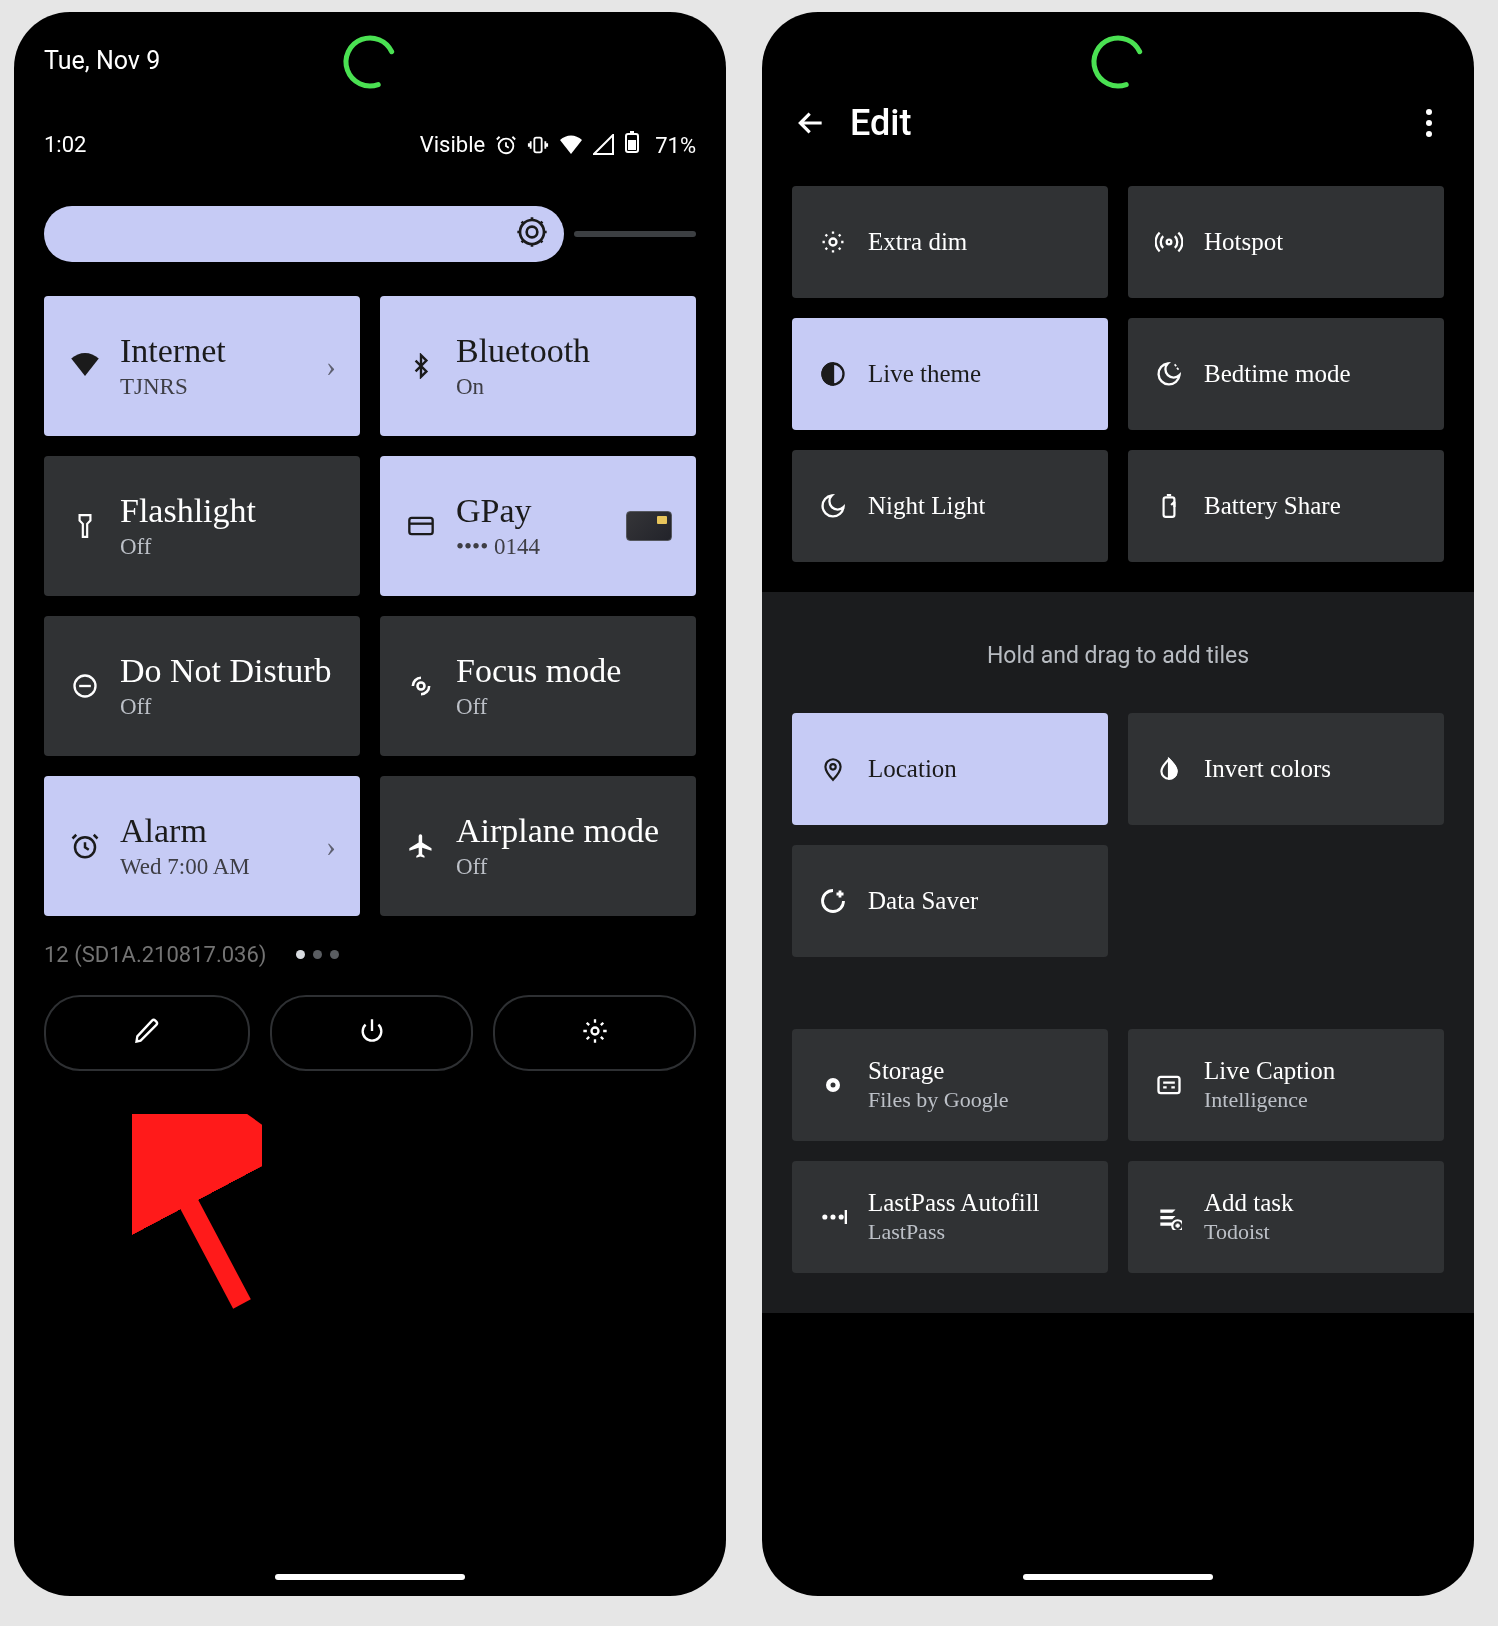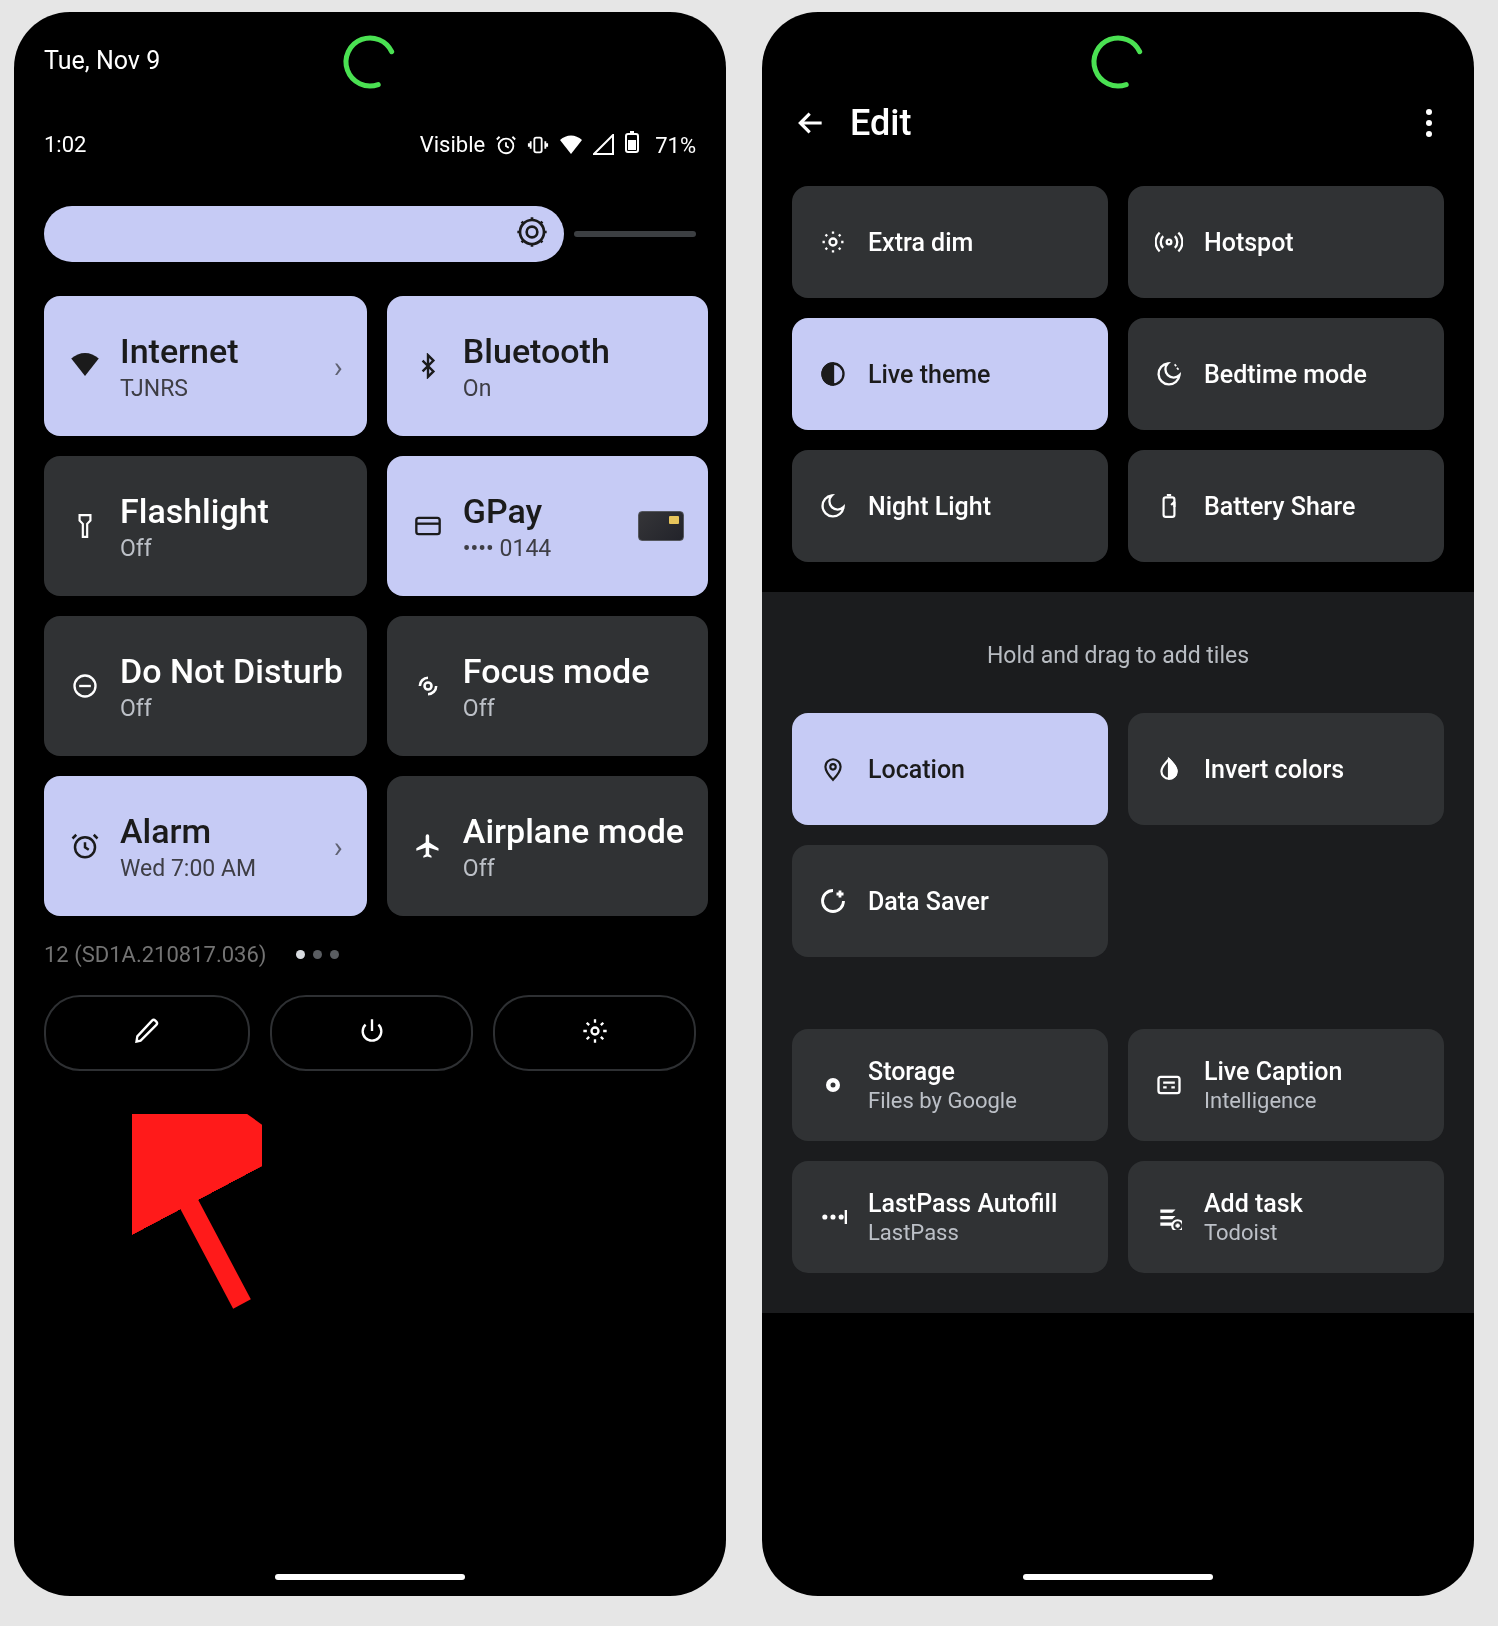--- a/index.html
+++ b/index.html
@@ -29,21 +29,21 @@
   .status-icons{display:flex;align-items:center;gap:10px;}
   .status-icons svg,.status-icons .u{height:22px;}
   .u{font-size:22px;line-height:22px;}
   .batt{display:flex;align-items:flex-end;gap:16px;}
   .batt svg{height:22px;}
   .brightness{display:flex;align-items:center;margin-top:48px;height:56px;}
   .brightness .bar{flex:0 0 520px;height:56px;background:var(--tile-on);border-radius:28px;display:flex;align-items:center;justify-content:flex-end;padding-right:16px;box-sizing:border-box;}
   .brightness .track{flex:1;height:6px;background:#3c3f42;margin-left:10px;border-radius:3px;}
   .brightness .bar svg{width:32px;height:32px;}
   .tiles{display:grid;grid-template-columns:1fr 1fr;gap:20px;margin-top:34px;}
-  .tile{height:140px;border-radius:16px;display:flex;align-items:center;gap:18px;padding:0 24px 0 24px;box-sizing:border-box;position:relative;}
+  .tile{height:140px;border-radius:4px;display:flex;align-items:center;gap:18px;padding:0 24px 0 24px;box-sizing:border-box;position:relative;font-family:Liberation Serif, serif;}
   .tile.sm{height:112px;}
   .tile.on{background:var(--tile-on);color:var(--tile-on-text);}
   .tile.off{background:var(--tile-off);color:var(--tile-off-text);}
   .tile .ic{width:34px;height:34px;flex:0 0 34px;display:flex;align-items:center;justify-content:center;}
   .tile .txt{display:flex;flex-direction:column;gap:4px;min-width:0;}
   .tile .t{font-size:34px;font-weight:500;white-space:nowrap;overflow:hidden;text-overflow:ellipsis;}
   .tile .s{font-size:23px;white-space:nowrap;overflow:hidden;text-overflow:ellipsis;}
   .tile.on .s{color:var(--sub-on);}
   .tile.off .s{color:var(--sub);}
   .tile .chev{margin-left:auto;font-size:30px;opacity:.6;}

